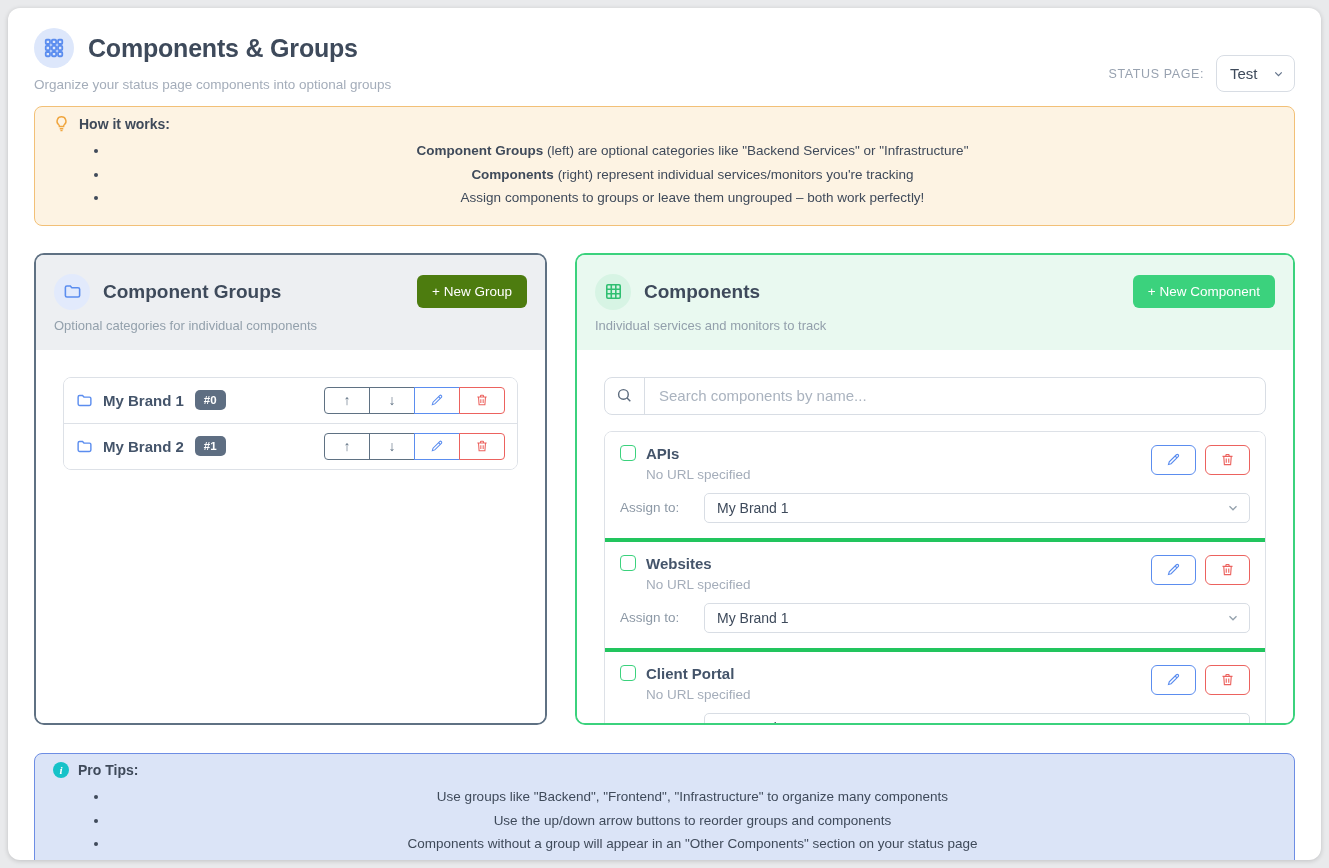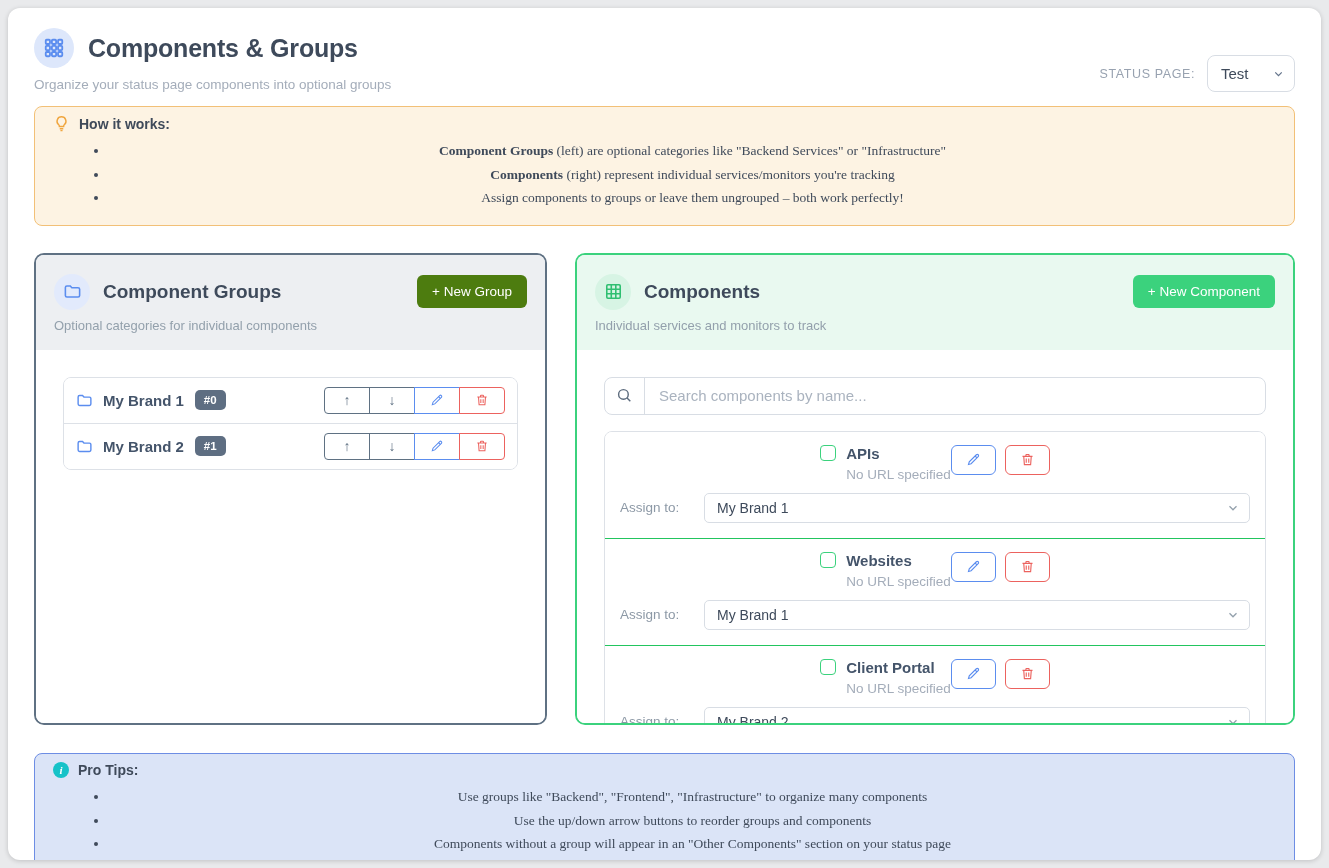--- a/index.html
+++ b/index.html
@@ -19,29 +19,29 @@
   .page-subtitle { margin-top: 9px; font-size: 13.5px; color: #a4adba; }
   .header-right { display: flex; align-items: center; gap: 12px; margin-top: 6px; }
   .status-label { font-size: 12.5px; color: #98a2b0; letter-spacing: .6px; font-weight: 500; }
   .select-wrap { position: relative; background: #fff; }
   .select-wrap select {
     appearance: none; -webkit-appearance: none; width: 100%; background: transparent;
     border: 1px solid #d8dde4; border-radius: 8px; color: #3e4a5b; cursor: pointer;
     font-family: "Liberation Sans", sans-serif; outline: none;
   }
   .select-wrap .chev { position: absolute; right: 10px; top: 50%; transform: translateY(-50%); pointer-events: none; }
-  .status-select { width: 88px; border-radius: 8px; }
+  .status-select { width: 79px; border-radius: 8px; }
   .status-select select { padding: 9px 26px 9px 13px; font-size: 15px; font-weight: 500; }
 
   
   .info-box { border-radius: 8px; padding: 8px 18px 15px; text-align: center; }
   .how-box { background: #fdf3e3; border: 1px solid #f2c077; margin-bottom: 27px; }
   .tips-box { background: #dbe4f7; border: 1px solid #6d8de4; margin-top: 28px; }
   .info-title-row { display: flex; align-items: center; gap: 9px; font-size: 14px; font-weight: 700; color: #3f4a5a; }
-  .info-box ul { margin-top: 7px; padding-left: 56px; font-family: Liberation Serif, serif; }
+  .info-box ul { margin-top: 7px; padding-left: 56px; }
   .info-box li { font-size: 13.5px; color: #3f4a5a; line-height: 1.75; }
   .info-icon-circle { width: 16px; height: 16px; border-radius: 50%; background: #16c2c8; color: #fff;
     font-size: 11px; font-weight: 700; display: inline-flex; align-items: center; justify-content: center; font-family: "Liberation Serif", serif; font-style: italic; }
 
   
   .panels { display: grid; grid-template-columns: 513px 1fr; gap: 28px; }
   .panel { border-radius: 10px; overflow: hidden; height: 472px; display: flex; flex-direction: column; background: #fff; }
   .groups-panel { border: 2px solid #5f7183; }
   .components-panel { border: 2px solid #3bd27d; }
   .panel-header { padding: 19px 18px 17px; }
@@ -80,22 +80,22 @@
   .search-bar { display: flex; align-items: stretch; border: 1px solid #d8dde4; border-radius: 8px;
     height: 38px; margin-bottom: 16px; overflow: hidden; background: #fff; }
   .search-icon-cell { width: 40px; border-right: 1px solid #d8dde4; display: flex; align-items: center; justify-content: center; flex: none; }
   .search-bar input { flex: 1; border: none; outline: none; padding: 0 14px; font-size: 15px;
     color: #3e4a5b; font-family: Liberation Sans, sans-serif; background: transparent; }
   .search-bar input::placeholder { color: #aab3bf; }
 
   
   .component-list { border: 1px solid #dde1e7; border-radius: 8px; overflow: hidden; }
   .component-row { padding: 13px 15px 15px; background: #fff; }
-  .component-row + .component-row { border-top: 1px solid #22c55e; }
-  .component-top { display: flex; justify-content: center; align-items: flex-start; margin-bottom: 11px; }
+  .component-row + .component-row { border-top: 4px solid #22c55e; }
+  .component-top { display: flex; justify-content: space-between; align-items: flex-start; margin-bottom: 11px; }
   .component-name-row { display: flex; align-items: center; gap: 10px; }
   .checkbox { width: 16px; height: 16px; border: 1.5px solid #3bd27d; border-radius: 4px; background: #fff; flex: none; cursor: pointer; }
   .component-name { font-size: 15px; font-weight: 700; color: #44546a; }
   .component-url { margin: 5px 0 0 26px; font-size: 13.5px; color: #a4adba; }
   .component-actions { display: flex; gap: 9px; }
   .component-actions button { width: 45px; height: 30px; background: #fff; border-radius: 6px;
     display: flex; align-items: center; justify-content: center; cursor: pointer; }
   .component-actions .edit-btn { border: 1px solid #5b8def; }
   .component-actions .delete-btn { border: 1px solid #ec625e; }
   .assign-row { display: flex; align-items: center; }

